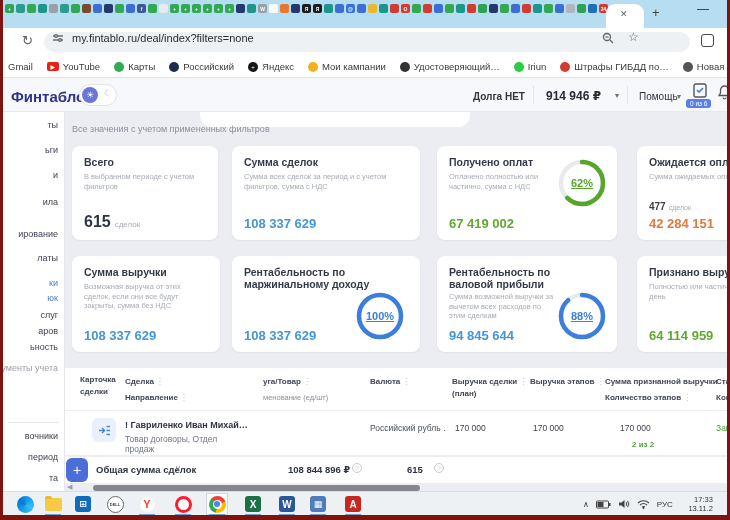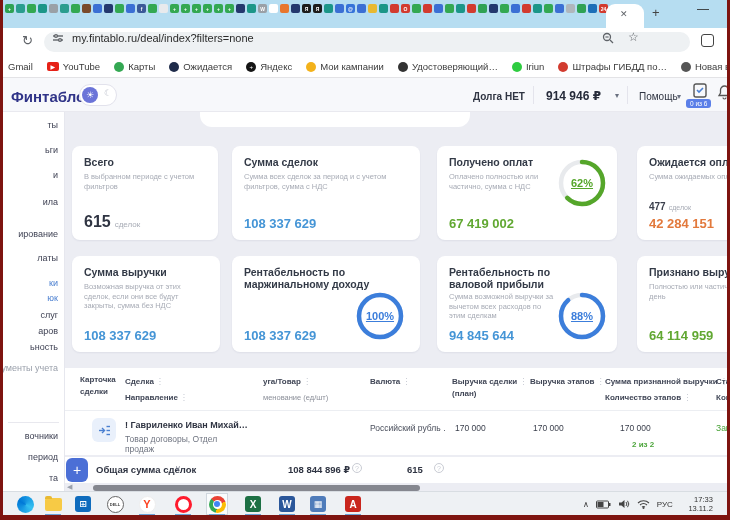--- a/index.html
+++ b/index.html
@@ -223,21 +223,21 @@
         <span class="bm">
           <span class="bm-ic rect" style="background: rgb(230, 33, 23);">▶</span>
           <span>YouTube</span>
         </span>
         <span class="bm">
           <span class="bm-ic" style="background: rgb(52, 168, 83);"></span>
           <span>Карты</span>
         </span>
         <span class="bm">
           <span class="bm-ic" style="background: rgb(31, 43, 74);"></span>
-          <span>Ожидается</span>
+          <span>Российский</span>
         </span>
         <span class="bm">
           <span class="bm-ic" style="background: rgb(21, 21, 21);">+</span>
           <span>Яндекс</span>
         </span>
         <span class="bm">
           <span class="bm-ic" style="background: rgb(243, 178, 27);"></span>
           <span>Мои кампании</span>
         </span>
         <span class="bm">
@@ -300,20 +300,21 @@
         <div class="side-item" style="top: 230px;">ьность</div>
         <div class="side-item mut" style="top: 251px;">рументы учета</div>
         <div class="side-item" style="top: 319px;">вочники</div>
         <div class="side-item" style="top: 340px;">период</div>
         <div class="side-item" style="top: 361px;">та</div>
       </div>
     <div class="side-div" style="top:310px"></div>
   </div>
 
   <div class="remnant"></div>
+  <div class="filtersnote">Все значения с учетом примененных фильтров</div>
 
   <div class="card" style="left:72px;top:146px;width:146px;height:94px">
     <div class="c-title">Всего</div>
     <div class="c-sub" style="top:26px;width:115px">В выбранном периоде с учетом фильтров</div>
     <div class="c-big"><span>615</span><span class="c-bigsuf">сделок</span></div>
   </div>
   <div class="card" style="left:232px;top:146px;width:188px;height:94px">
     <div class="c-title">Сумма сделок</div>
     <div class="c-sub" style="top:26px;width:160px">Сумма всех сделок за период и с учетом фильтров, сумма с НДС</div>
     <div class="c-val blue">108 337 629</div>

